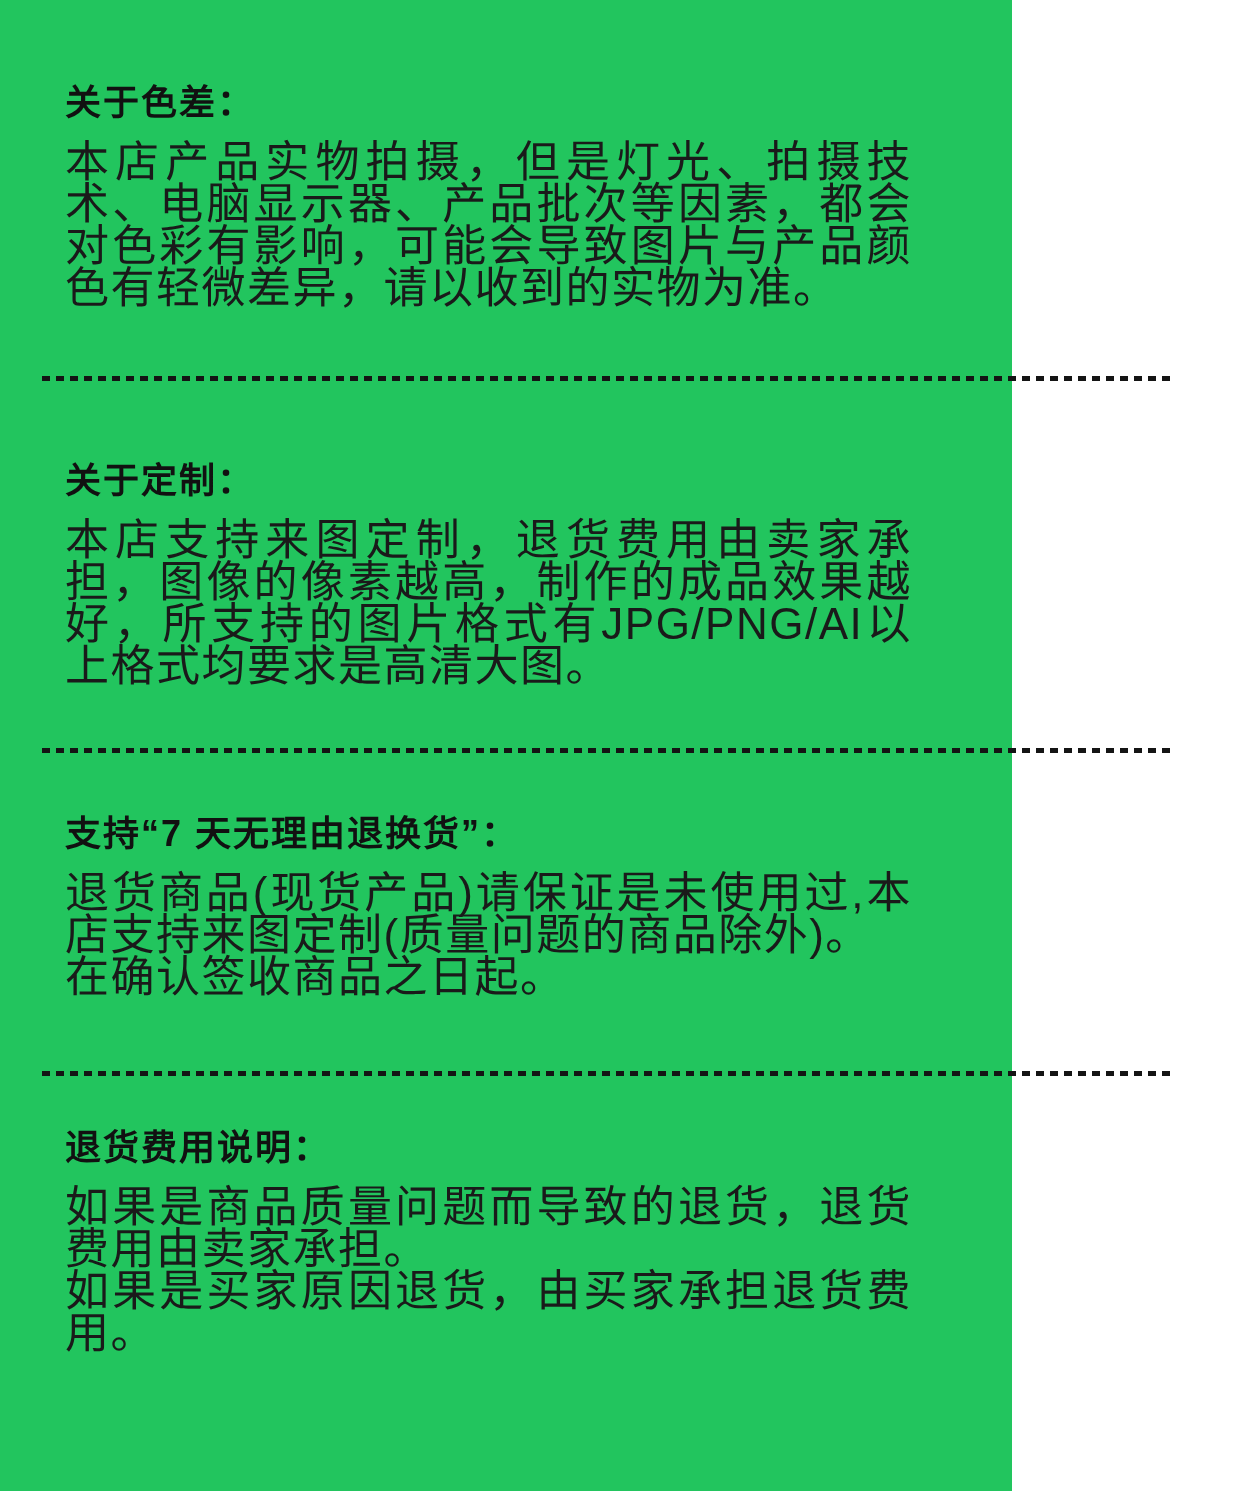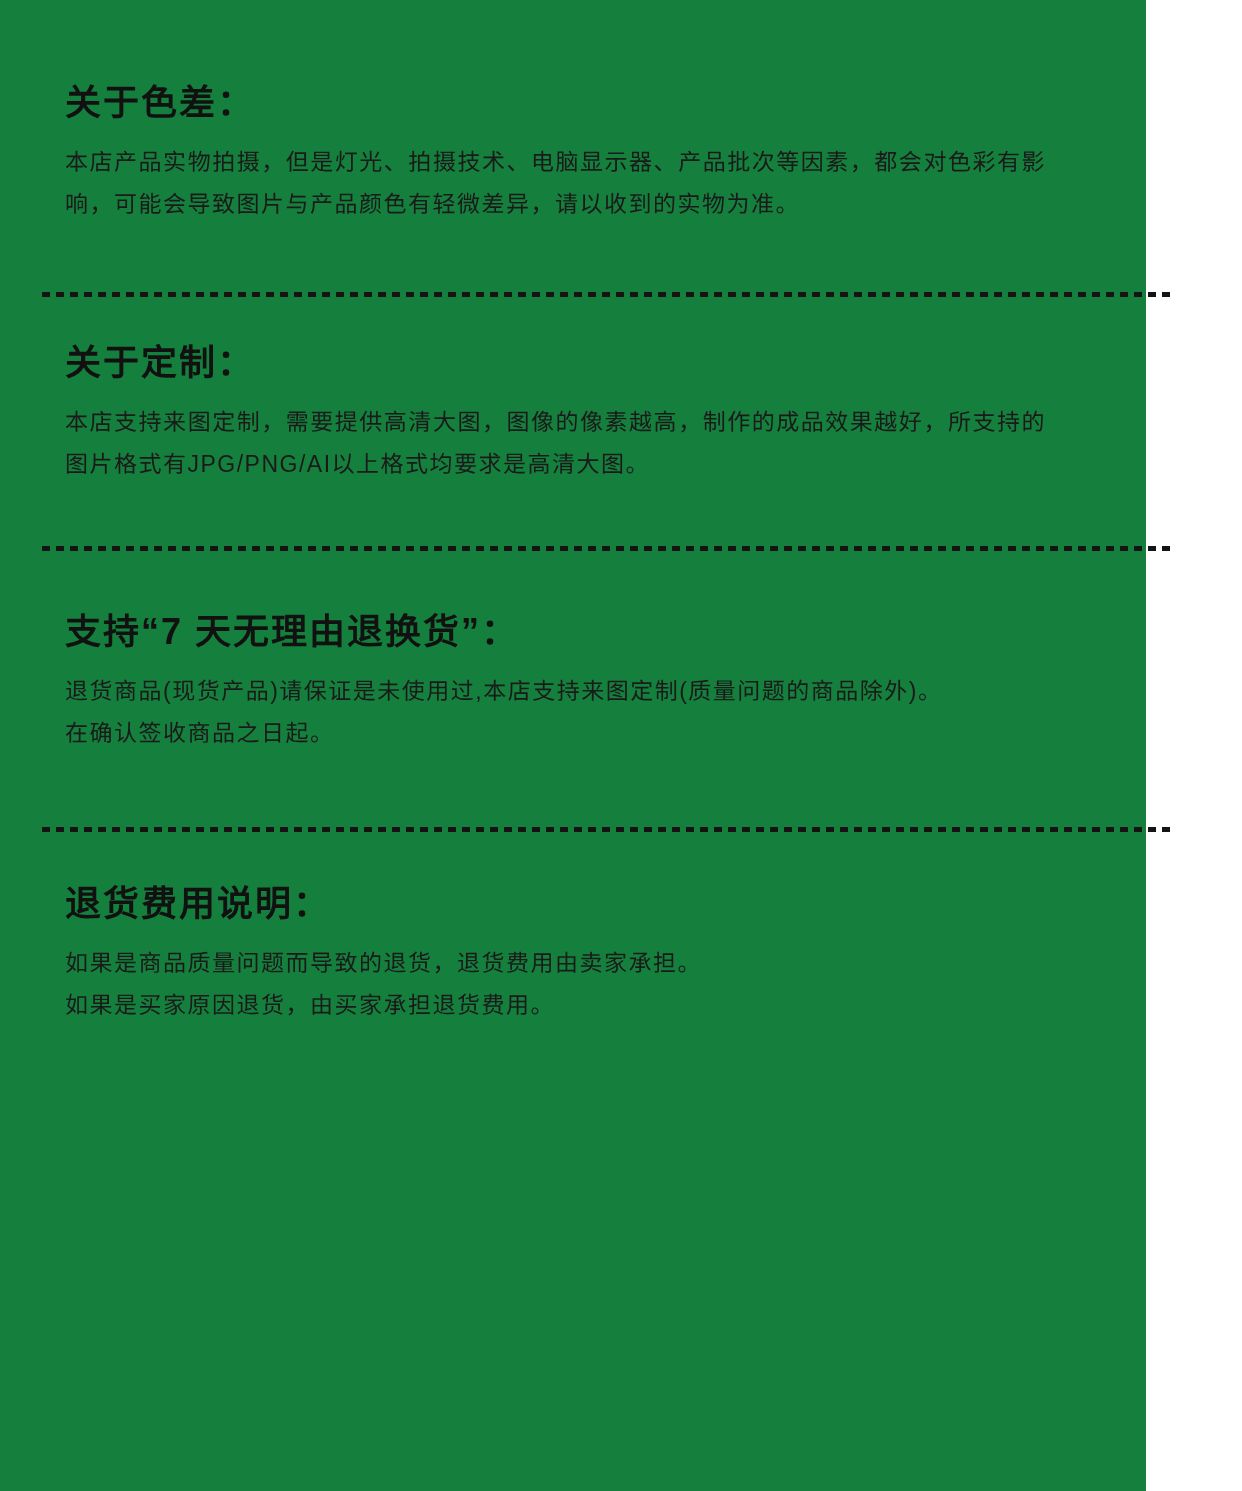--- a/index.html
+++ b/index.html
@@ -9,47 +9,47 @@
   }
   body {
     width: 1242px;
     height: 1491px;
     font-family: "Liberation Sans", "DejaVu Sans", sans-serif;
     color: #111111;
     overflow: hidden;
   }
   .page {
     box-sizing: border-box;
-    width: 1146px;
+    width: 1012px;
     height: 1491px;
     padding: 46px 100px 0 65px;
-    background: #15803d;
+    background: #22c55e;
   }
   .section-heading {
     margin: 0;
     font-size: 36px;
     line-height: 44px;
     font-weight: 700;
     letter-spacing: 2px;
     color: #111111;
   }
   .section-body {
     margin: 16px 0 0 0;
   }
   .section-body p {
     margin: 0;
-    font-size: 23px;
+    font-size: 44px;
     line-height: 42px;
     letter-spacing: 1.5px;
     text-align: justify;
     color: #1a1a1a;
   }
   
   .sec-1 .section-heading { margin-top: 35px; }
-  .sec-2 .section-heading { margin-top: 44px; }
+  .sec-2 .section-heading { margin-top: 78px; }
   .sec-3 .section-heading { margin-top: 59px; }
   .sec-4 .section-heading { margin-top: 50px; }
   .divider {
     height: 5px;
     width: 1131px;
     margin: 66px 0 0 -23px;
     background-image: repeating-linear-gradient(
       to right,
       #141414 0px, #141414 8px,
       transparent 8px, transparent 14px
@@ -69,21 +69,21 @@
     <div class="section-body">
       <p>本店产品实物拍摄，但是灯光、拍摄技术、电脑显示器、产品批次等因素，都会对色彩有影响，可能会导致图片与产品颜色有轻微差异，请以收到的实物为准。</p>
     </div>
   </section>
 
   <div class="divider d-1"></div>
 
   <section class="sec-2">
     <h2 class="section-heading">关于定制：</h2>
     <div class="section-body">
-      <p>本店支持来图定制，需要提供高清大图，图像的像素越高，制作的成品效果越好，所支持的图片格式有JPG/PNG/AI以上格式均要求是高清大图。</p>
+      <p>本店支持来图定制，退货费用由卖家承担，图像的像素越高，制作的成品效果越好，所支持的图片格式有JPG/PNG/AI以上格式均要求是高清大图。</p>
     </div>
   </section>
 
   <div class="divider d-2"></div>
 
   <section class="sec-3">
     <h2 class="section-heading">支持“7 天无理由退换货”：</h2>
     <div class="section-body">
       <p>退货商品(现货产品)请保证是未使用过,本店支持来图定制(质量问题的商品除外)。</p>
       <p>在确认签收商品之日起。</p>

